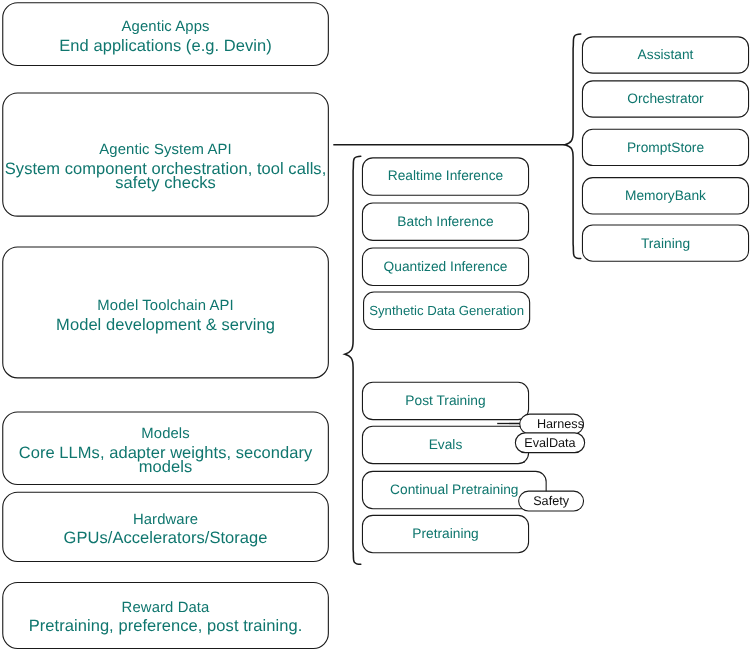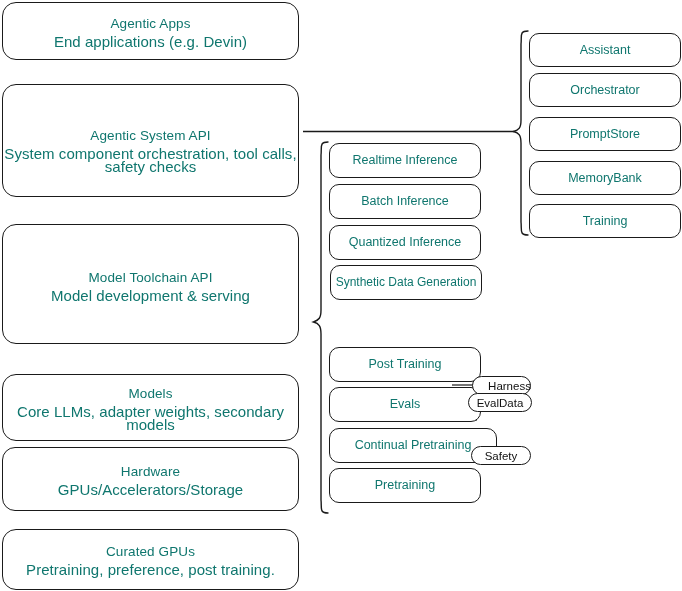--- a/index.html
+++ b/index.html
@@ -129,27 +129,27 @@
       <div class="title">Model Toolchain API</div>
       <div class="subtitle">Model development &amp; serving</div>
     </div>
   </div>
 
   <div class="node layer" style="left:2px; top:374px; width:297px; height:67px;">
     <div class="title">Models</div>
     <div class="subtitle">Core LLMs, adapter weights, secondary models</div>
   </div>
 
-  <div class="node layer" style="left:2px; top:447px; width:297px; height:64px;border-radius:13px;">
+  <div class="node layer" style="left:2px; top:447px; width:297px; height:64px;">
     <div class="title">Hardware</div>
     <div class="subtitle">GPUs/Accelerators/Storage</div>
   </div>
 
   <div class="node layer" style="left:2px; top:529px; width:297px; height:61px;">
-    <div class="title">Curated GPUs</div>
+    <div class="title">Reward Data</div>
     <div class="subtitle">Pretraining, preference, post training.</div>
   </div>
 
   <div class="node cap" style="left:329px; top:143px; width:152px; height:35px;">Realtime Inference</div>
   <div class="node cap" style="left:329px; top:184px; width:152px; height:35px;">Batch Inference</div>
   <div class="node cap" style="left:329px; top:225px; width:152px; height:35px;">Quantized Inference</div>
   <div class="node cap" style="left:330px; top:265px; width:152px; height:35px; font-size:12px;">Synthetic Data Generation</div>
   <div class="node cap" style="left:329px; top:347px; width:152px; height:35px;">Post Training</div>
   <div class="node cap" style="left:329px; top:387px; width:152px; height:35px;">Evals</div>
   <div class="node cap" style="left:329px; top:428px; width:168px; height:35px;">Continual Pretraining</div>

